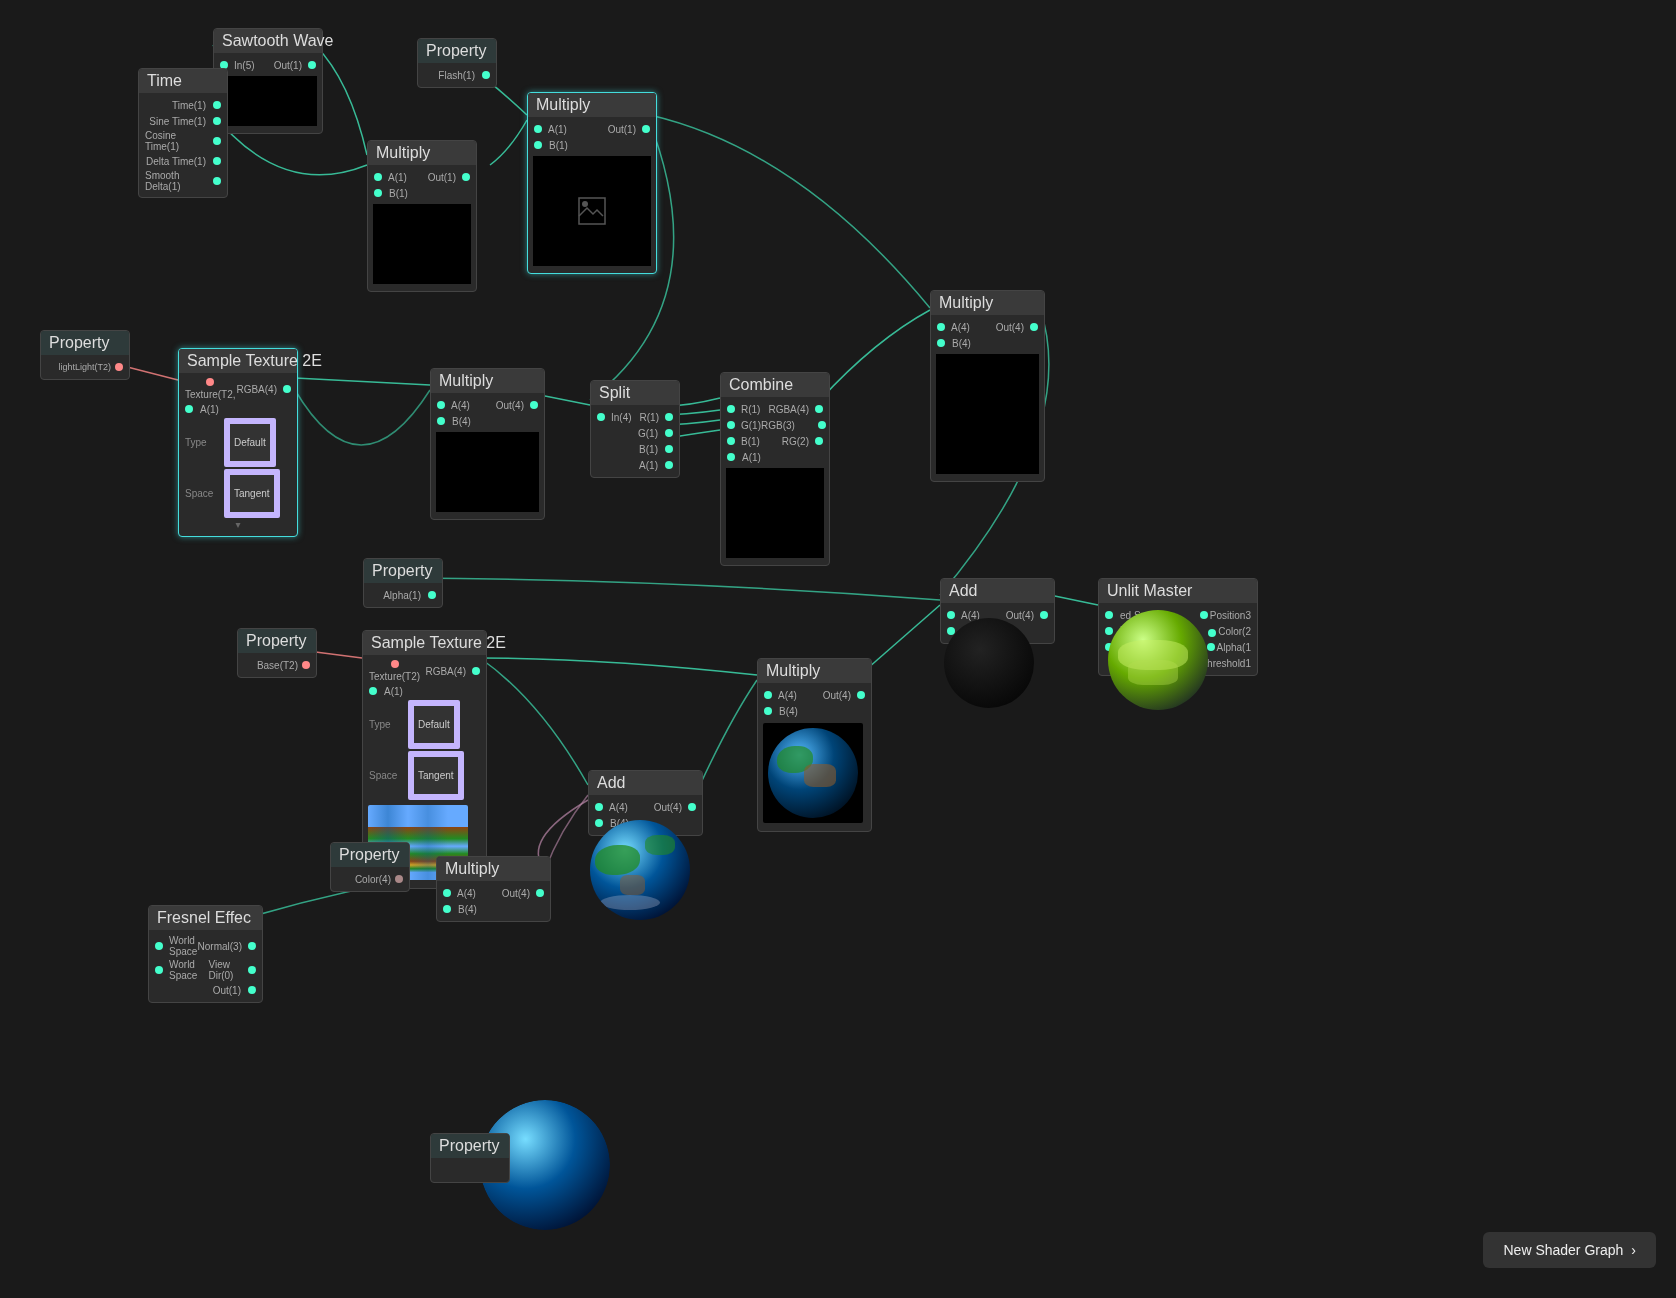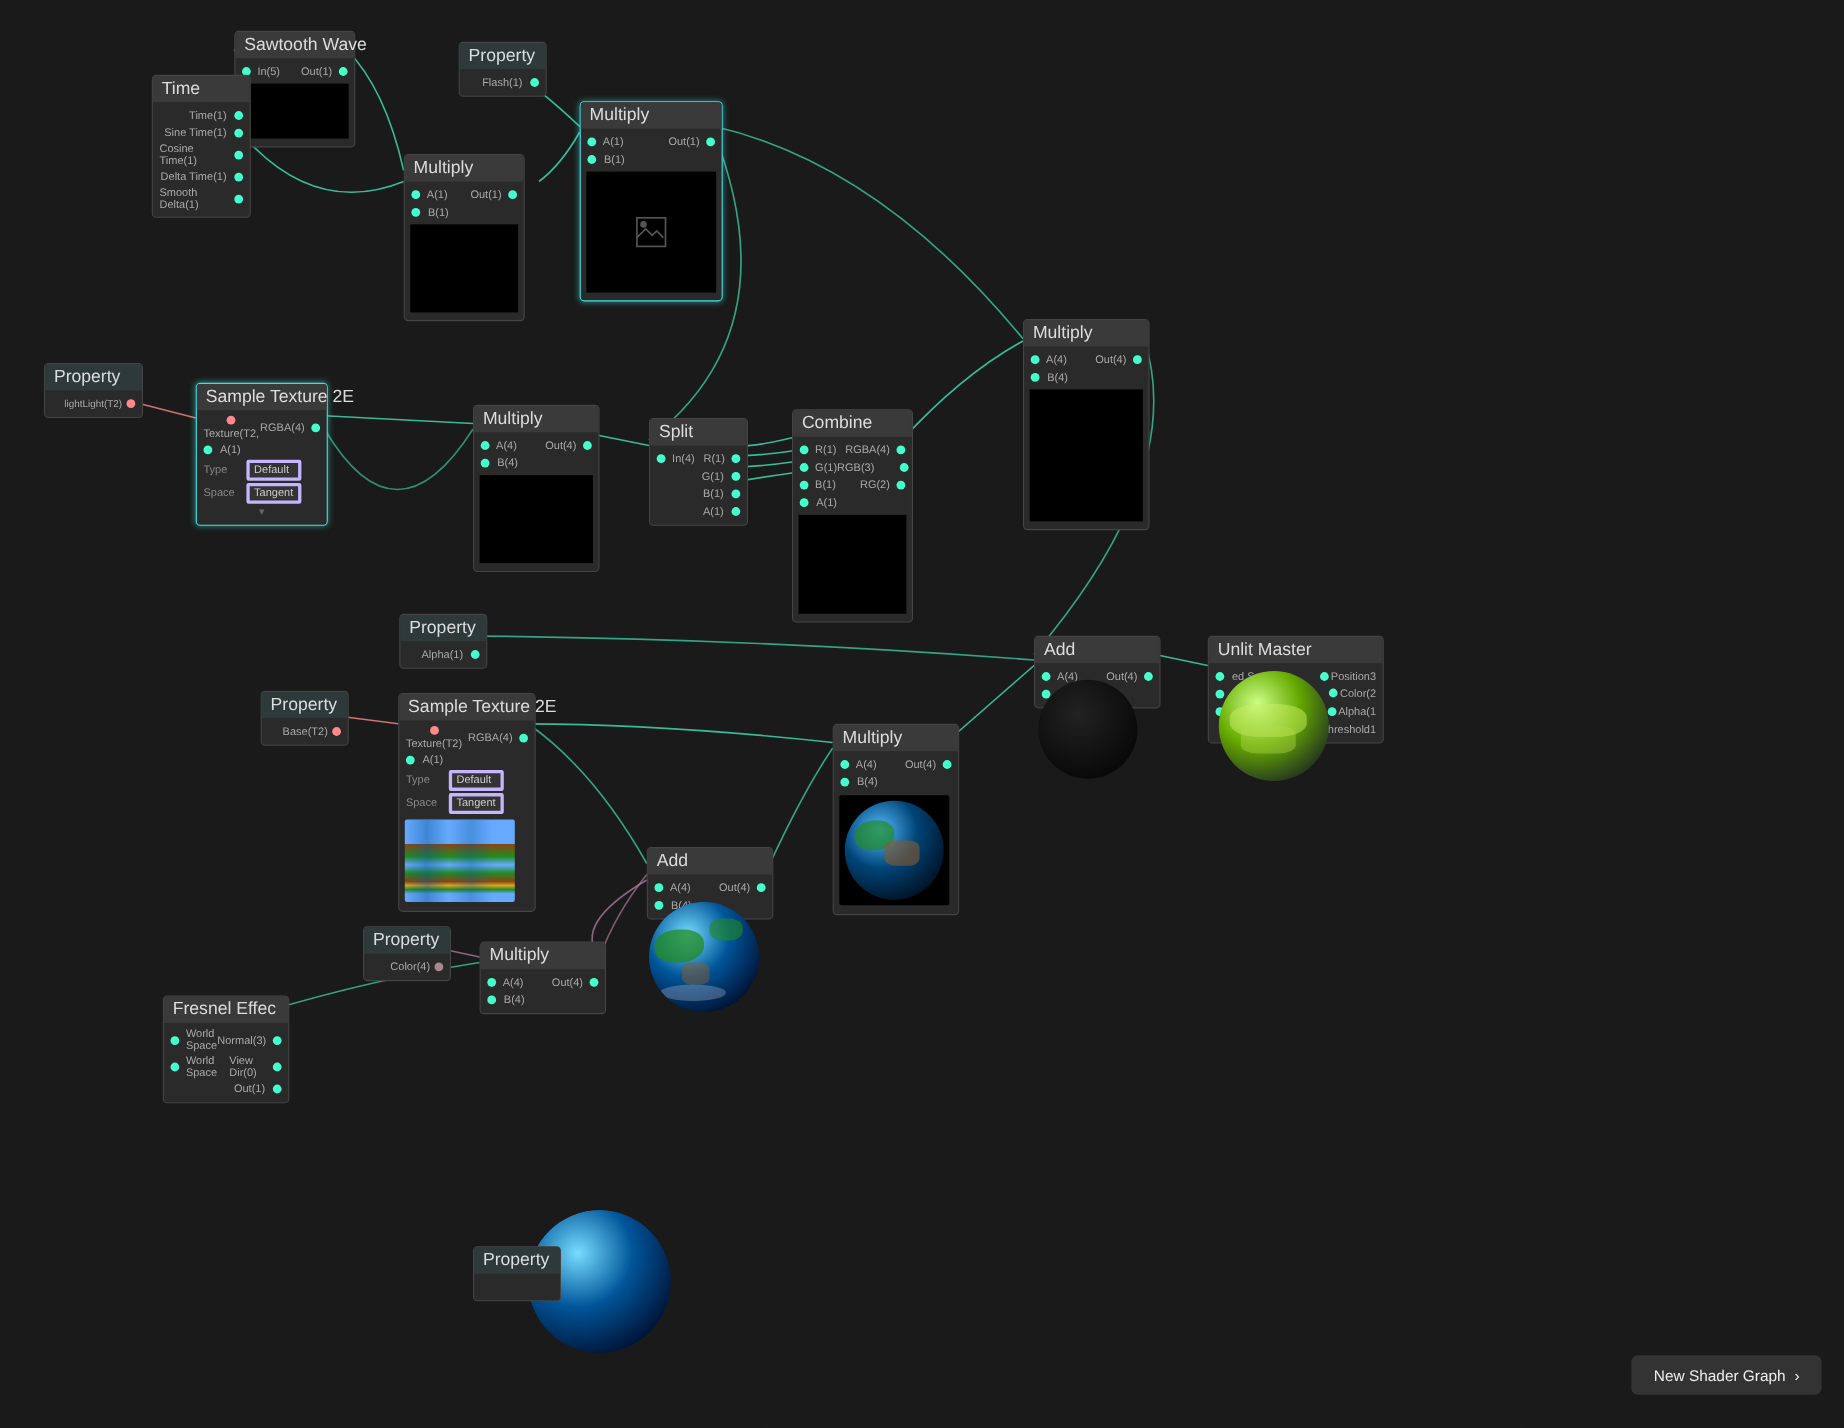--- a/index.html
+++ b/index.html
@@ -63,23 +63,23 @@
     .node-field {
       display: flex;
       align-items: center;
       padding: 1px 6px;
       gap: 4px;
       font-size: 10px;
     }
     .field-label { color: #888; min-width: 35px; }
     .field-value {
       background: #333;
-      border: 3px solid #c4b5fd;
+      border: 6px solid #c4b5fd;
       border-radius: 2px;
-      padding: 1px 4px;
+      padding: 13px 4px;
       color: #ccc;
       font-size: 10px;
       min-width: 50px;
     }
     .node-selected {
       border: 1.5px solid #4dd;
       box-shadow: 0 0 6px #4dd8;
     }
     .bottom-right-panel {
       position: absolute;
@@ -615,21 +615,21 @@
         <span class="port port-in"></span>
         <span class="port-label">ed Space</span>
         <span style="margin-left:auto;display:flex;align-items:center;gap:2px;">
           <span class="port port-out"></span>
           <span class="port-label">Position3</span>
         </span>
       </div>
       <div class="node-row left" style="font-size:9px;">
         <span class="port port-in"></span>
         <span class="port-label">X 是是2</span>
-        <span style="margin-left:auto;display:flex;align-items:flex-start;gap:2px;">
+        <span style="margin-left:auto;display:flex;align-items:flex-end;gap:2px;">
           <span class="port port-out"></span>
           <span class="port-label">Color(2</span>
         </span>
       </div>
       <div class="node-row left" style="font-size:9px;">
         <span class="port port-in"></span>
         <span class="port-label">X 是</span>
         <span style="margin-left:auto;display:flex;align-items:center;gap:2px;">
           <span class="port port-out"></span>
           <span class="port-label">Alpha(1</span>

